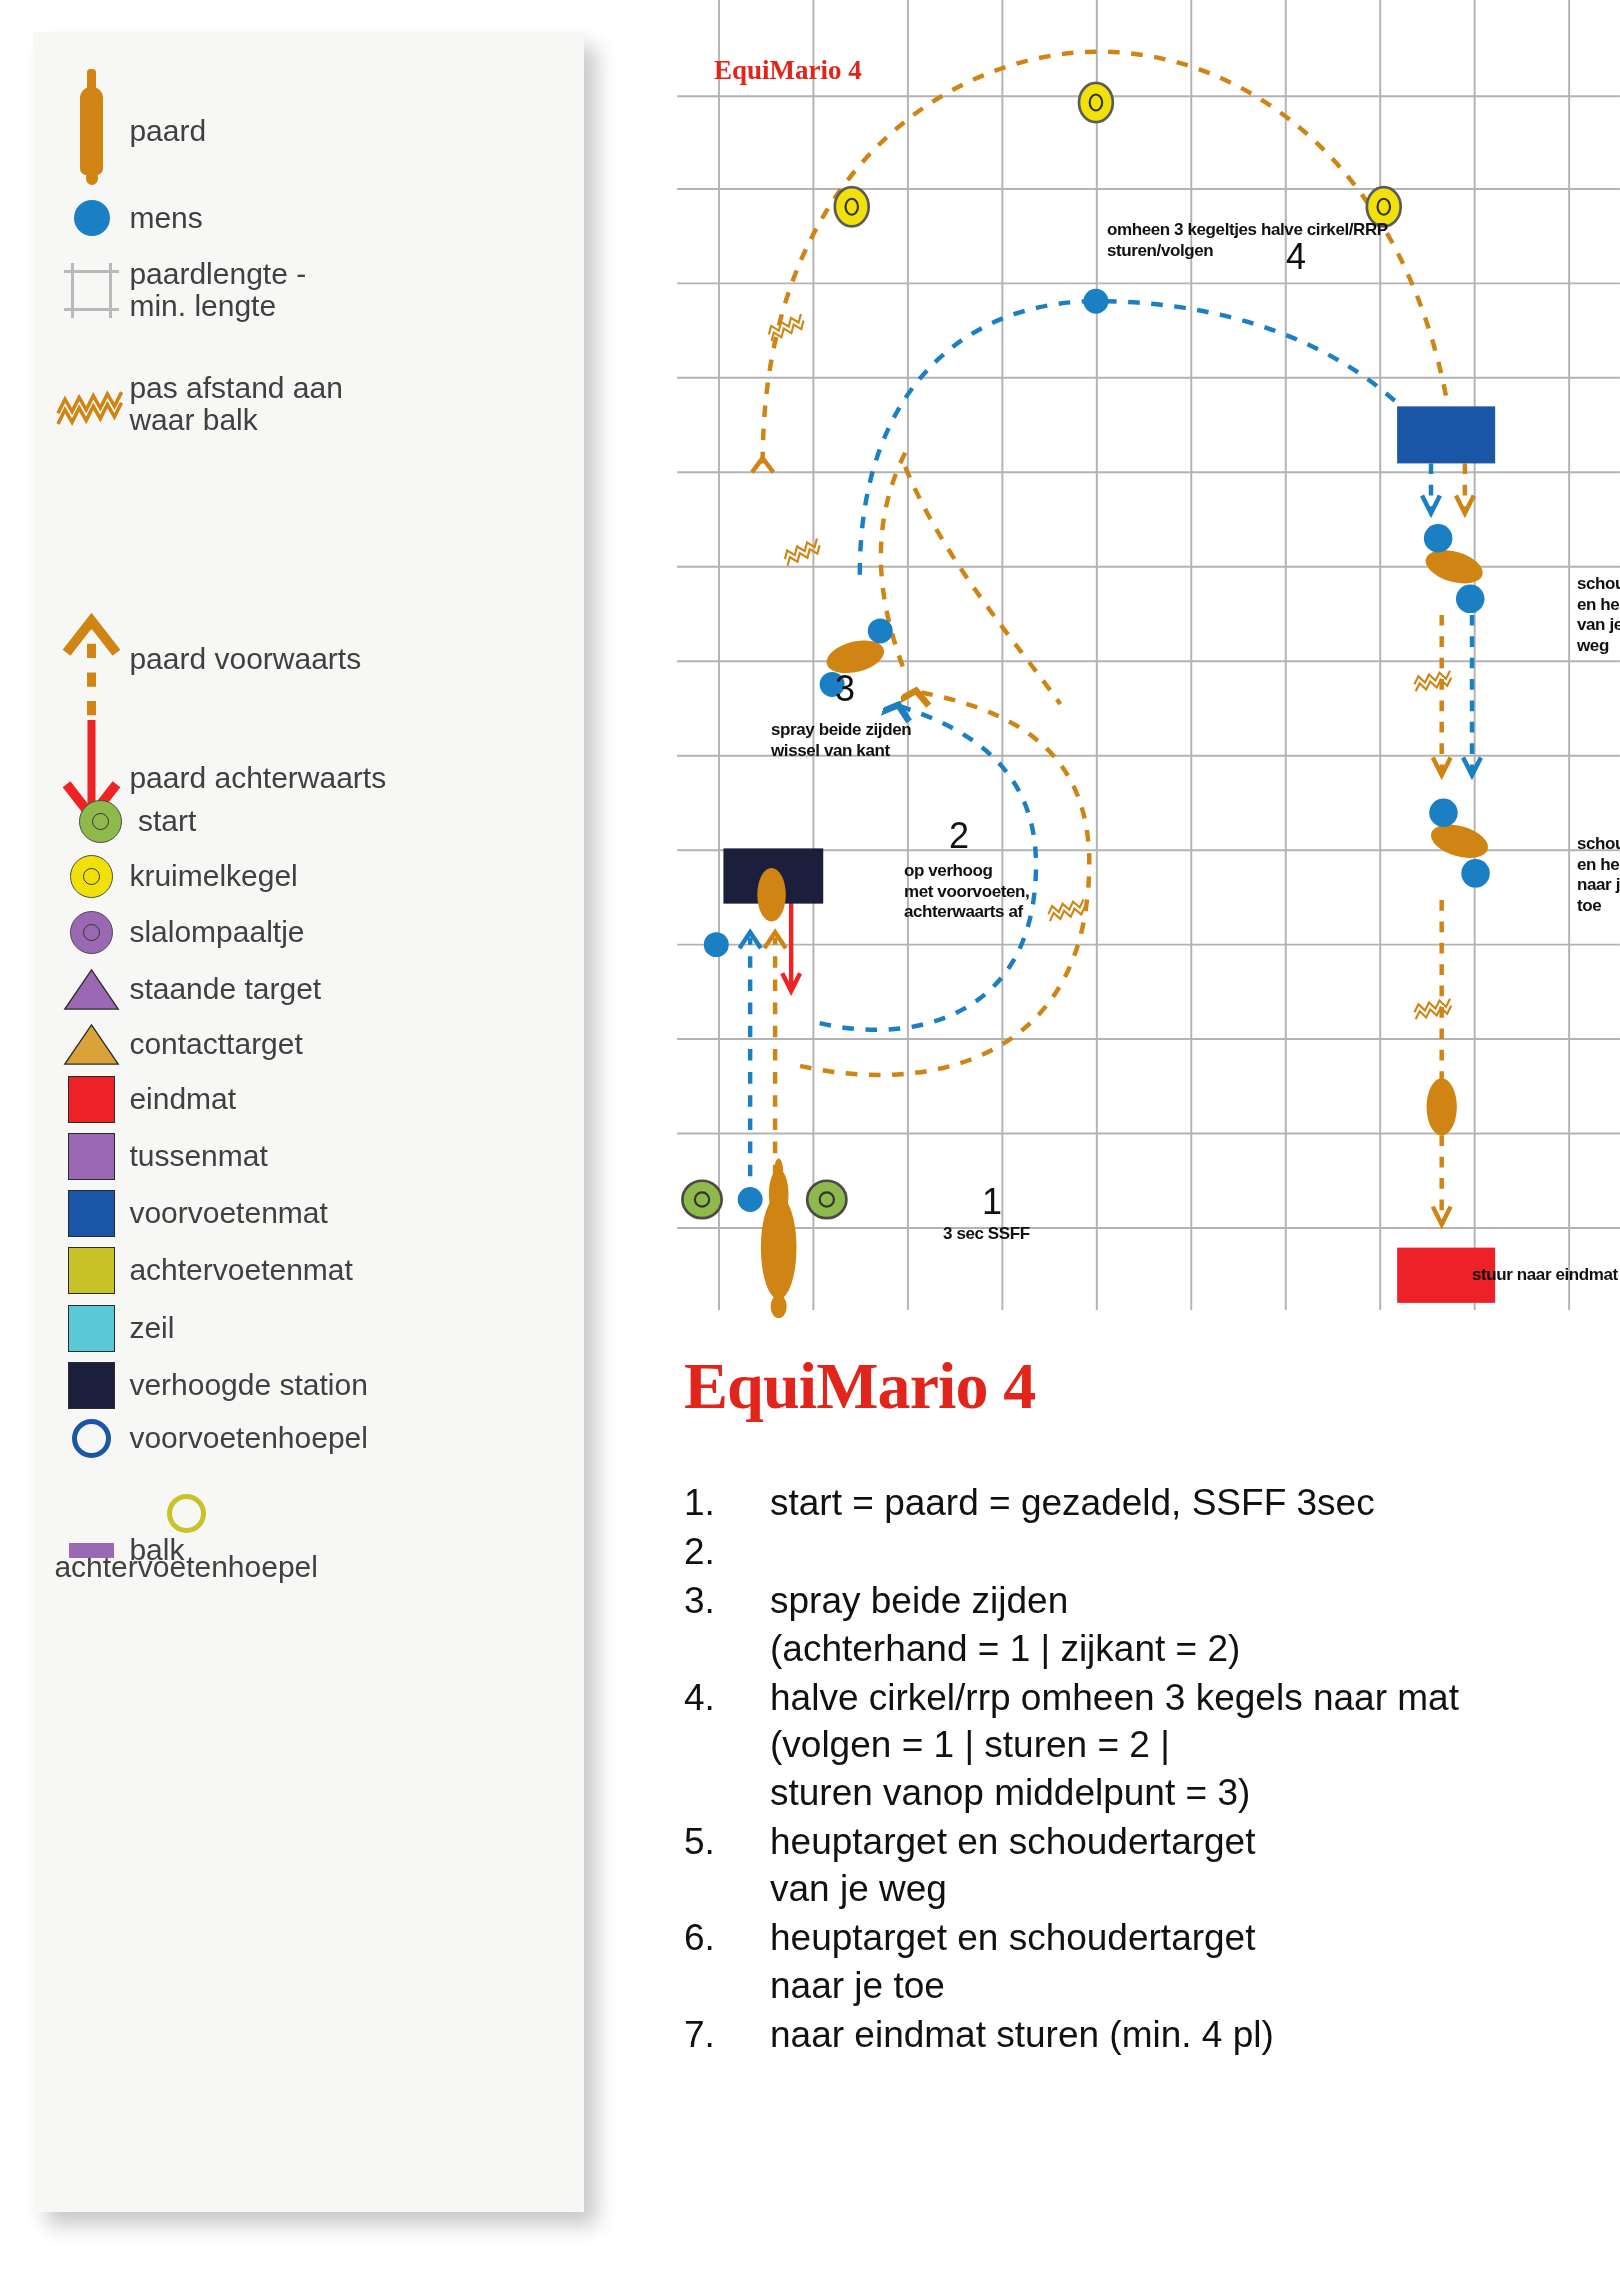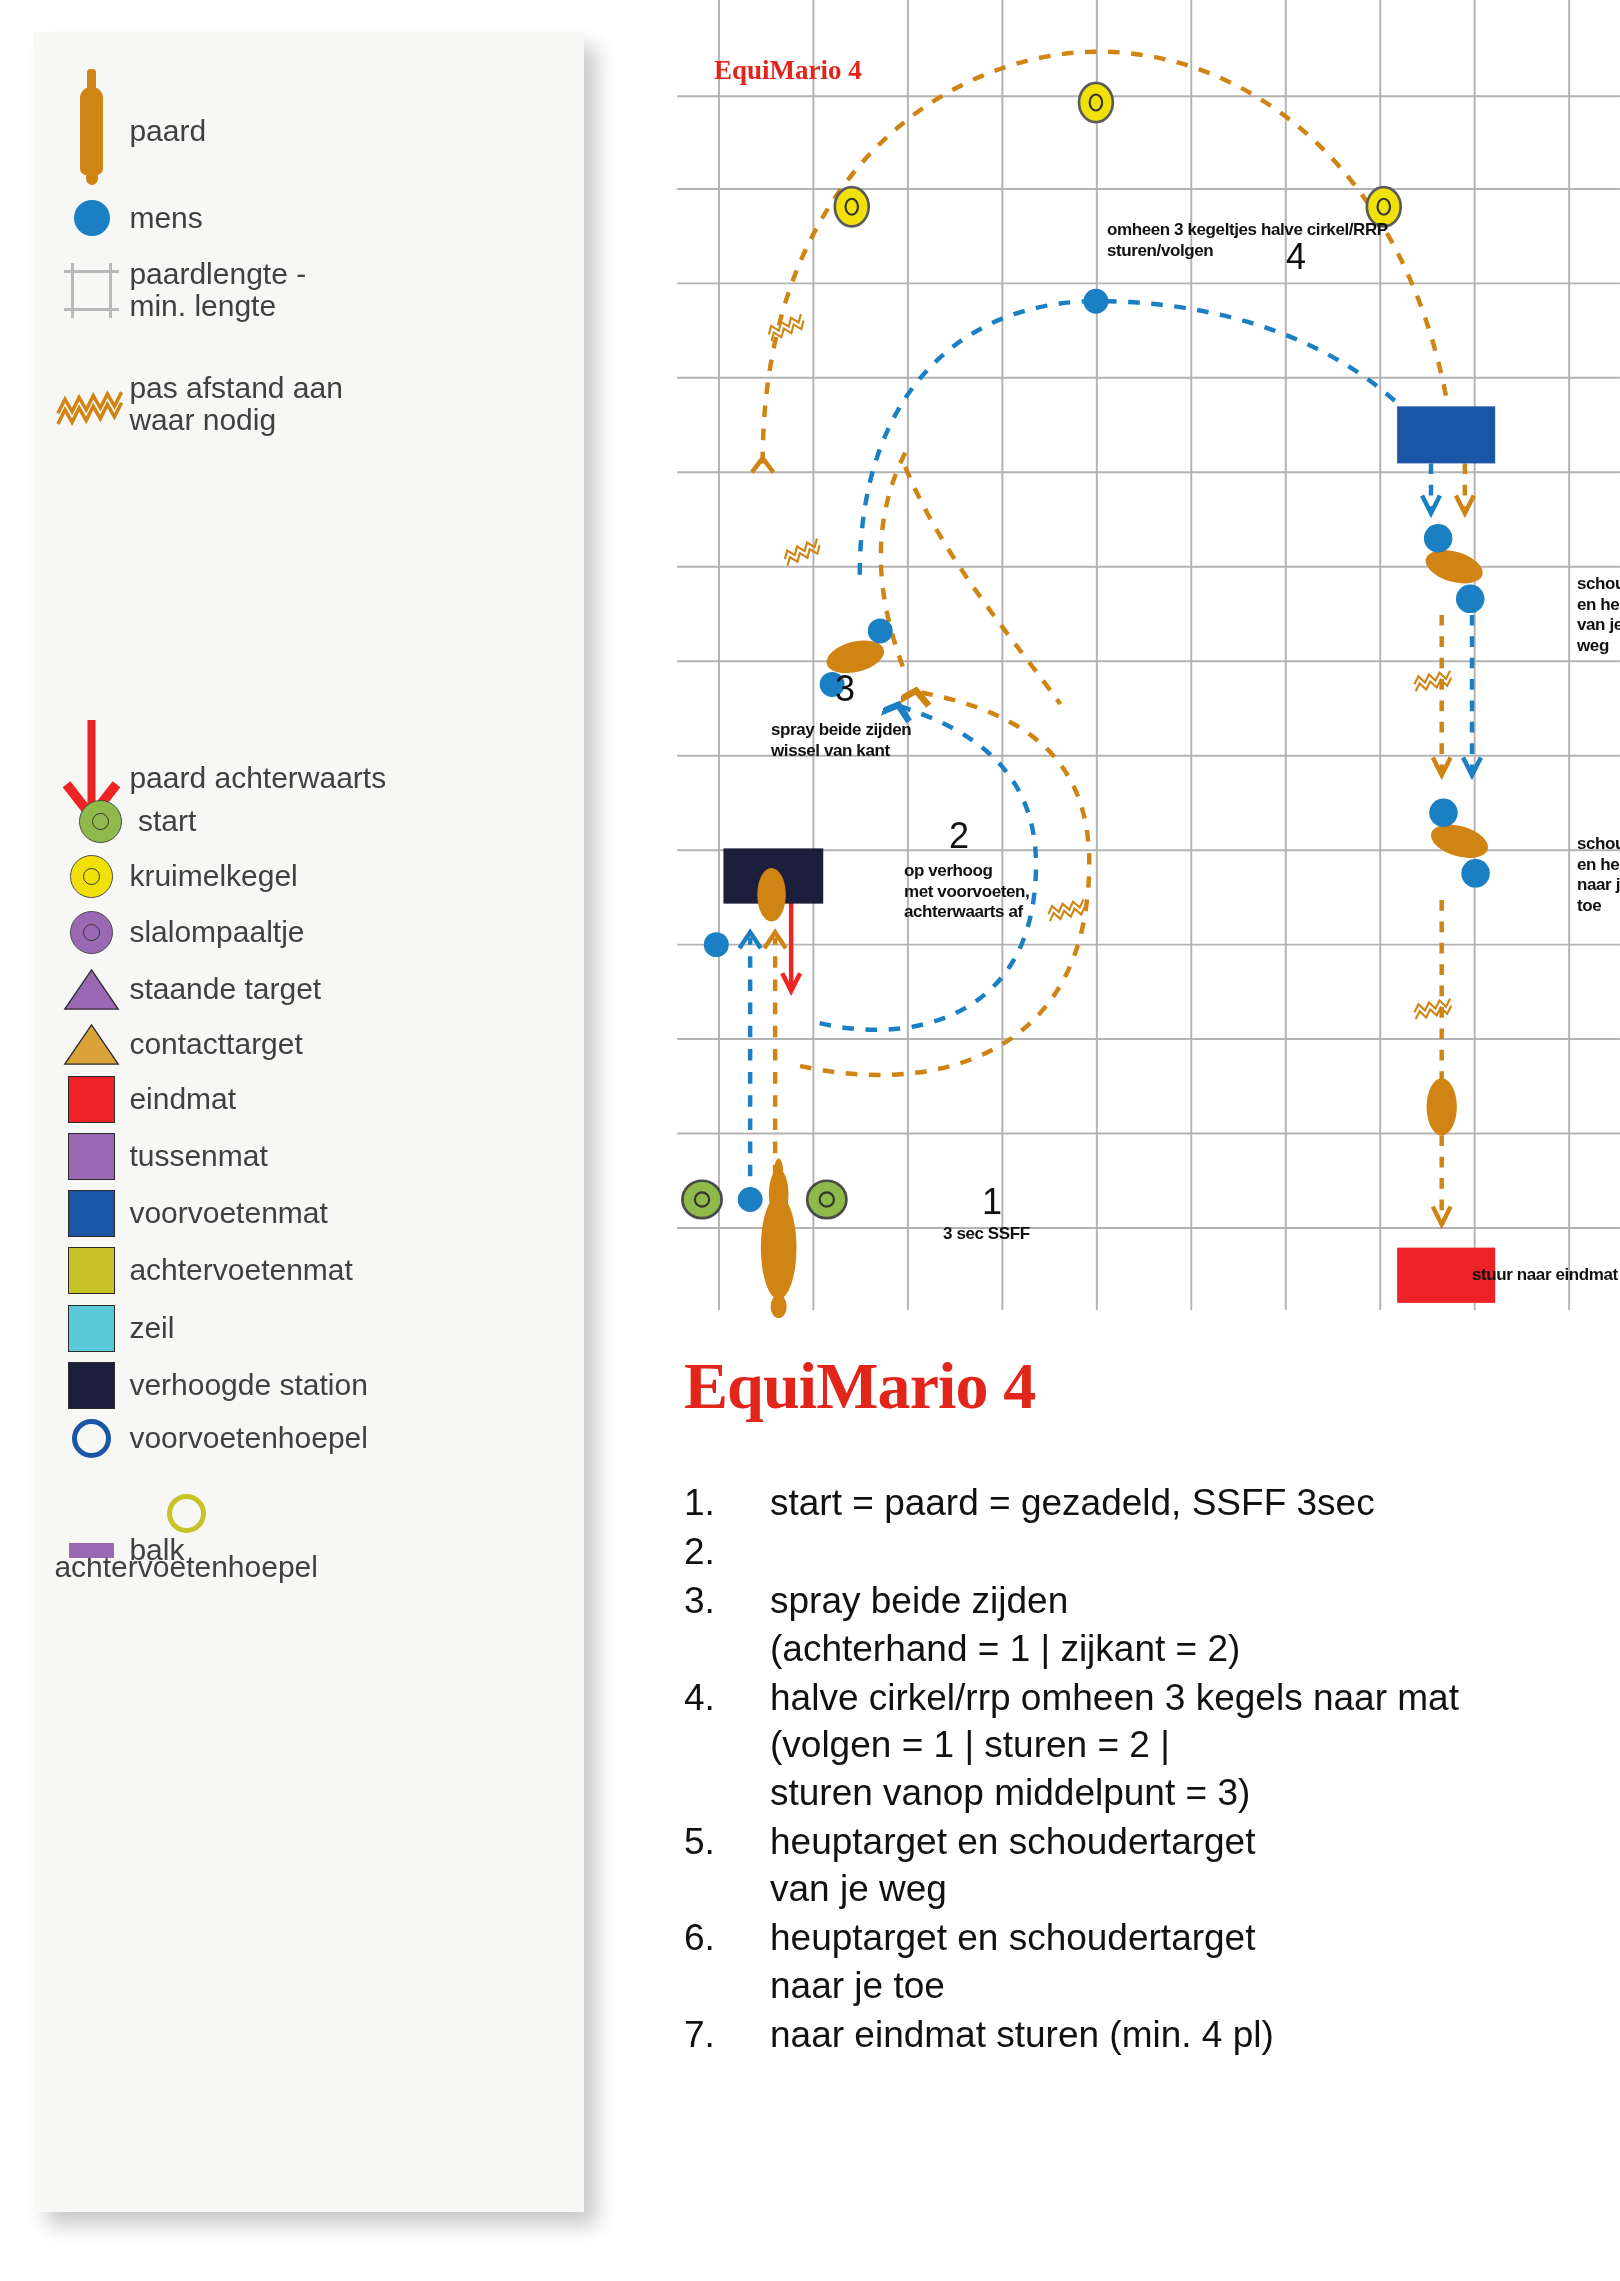--- a/index.html
+++ b/index.html
@@ -89,24 +89,33 @@
   </div>
 
   <div class="leg-row" style="left:21.4px;top:340px;">
     <span class="leg-ico">
       <svg width="75" height="53" viewBox="0 0 84 60">
         <polyline points="4,52 12,36 20,50 28,34 36,48 44,32 52,46 60,30 68,44 76,28" fill="none" stroke="#cf8413" stroke-width="4"></polyline>
         <polyline points="4,40 12,24 20,38 28,22 36,36 44,20 52,34 60,18 68,32 76,16" fill="none" stroke="#cf8413" stroke-width="4"></polyline>
       </svg>
     </span>
     <span class="leg-txt">pas afstand aan
-waar nodig</span>
-  </div>
-
-
+waar balk</span>
+  </div>
+
+
+  <div class="leg-row" style="left:21.4px;top:569px;">
+    <span class="leg-ico">
+      <svg width="75" height="116" viewBox="0 0 84 130">
+        <line x1="42" y1="128" x2="42" y2="26" stroke="#cf8413" stroke-width="10" stroke-dasharray="16,16"></line>
+        <polyline points="14,58 42,22 70,58" fill="none" stroke="#cf8413" stroke-width="11" stroke-linejoin="miter"></polyline>
+      </svg>
+    </span>
+    <span class="leg-txt">paard voorwaarts</span>
+  </div>
 
   <div class="leg-row" style="left:21.4px;top:688px;">
     <span class="leg-ico">
       <svg width="75" height="116" viewBox="0 0 84 130">
         <line x1="42" y1="0" x2="42" y2="102" stroke="#ee2324" stroke-width="9"></line>
         <polyline points="14,72 42,108 70,72" fill="none" stroke="#ee2324" stroke-width="11" stroke-linejoin="miter"></polyline>
       </svg>
     </span>
     <span class="leg-txt">paard achterwaarts</span>
   </div>

